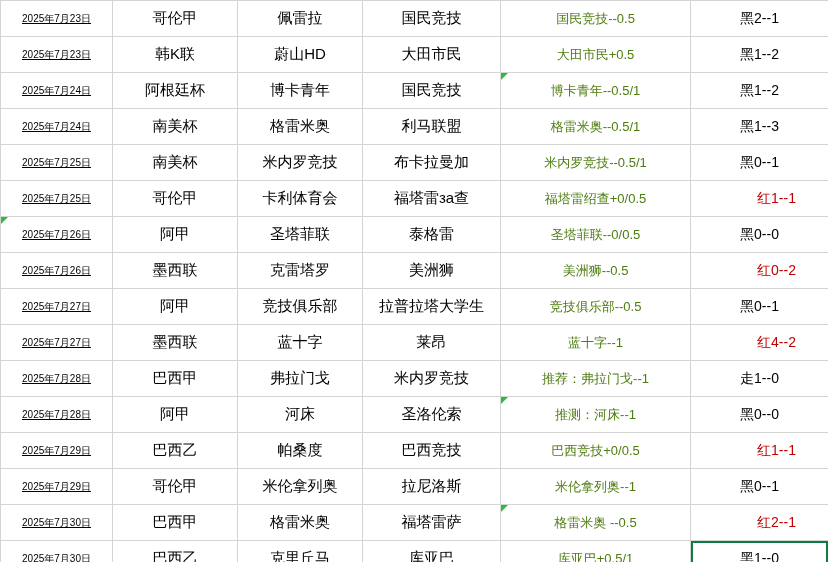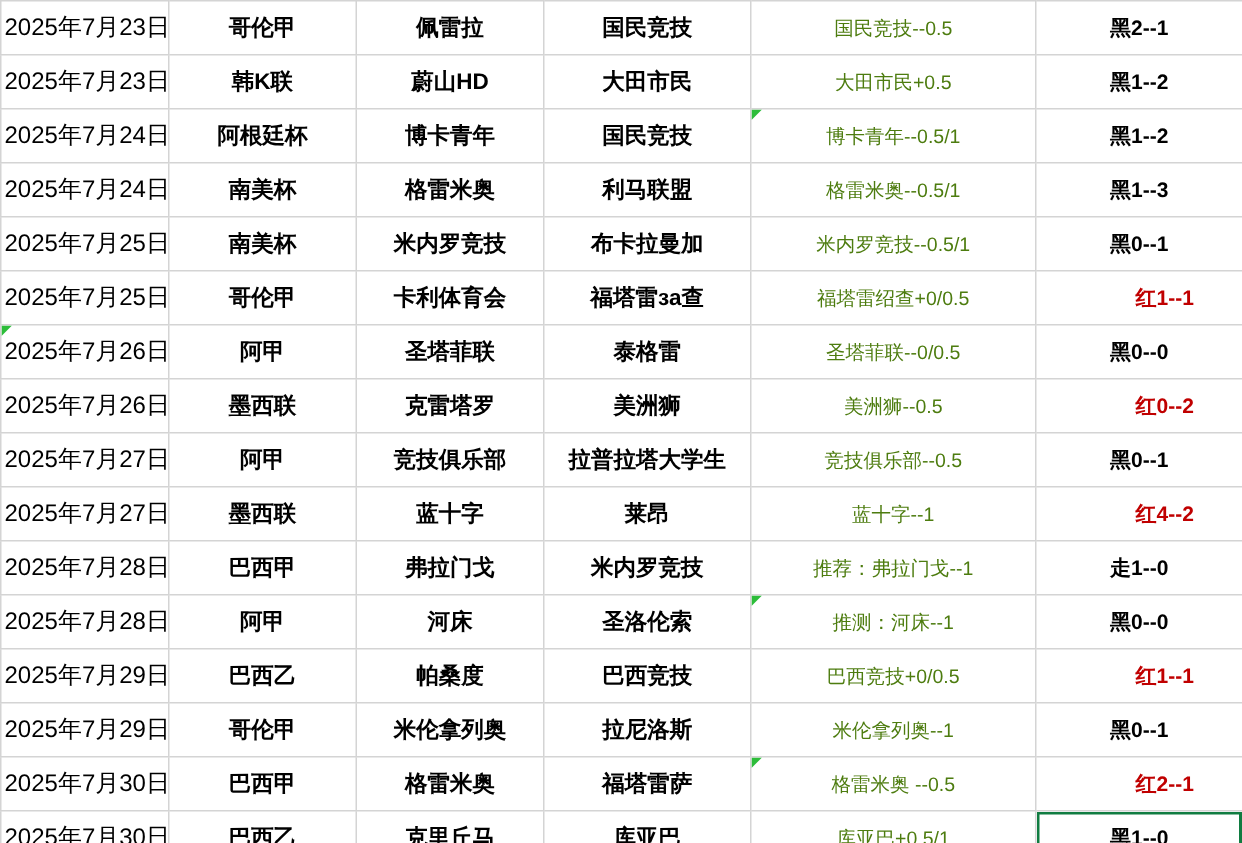--- a/index.html
+++ b/index.html
@@ -30,37 +30,38 @@
   }
   
   col.c-date  { width: 112px; }
   col.c-league{ width: 125px; }
   col.c-home  { width: 125px; }
   col.c-away  { width: 138px; }
   col.c-tip   { width: 190px; }
   col.c-res   { width: 138px; }
 
   td.date {
-    font-size: 16px;
+    font-size: 10px;
     color: #000000;
     font-weight: normal;
+    text-decoration: underline;
   }
   td.league, td.home, td.away {
     font-size: 15px;
-    font-weight: bold;
+    font-weight: normal;
     color: #000000;
   }
   td.tip {
     font-size: 13px;
     color: #4d7c0f;
     font-weight: normal;
   }
   td.res {
     font-size: 14px;
-    font-weight: bold;
+    font-weight: normal;
     color: #000000;
   }
   td.res.red { color: #c00000; padding-left: 36px; }
   td.res.black { color: #000000; }
 
   
   .mark::before {
     content: "";
     position: absolute;
     top: 0;

